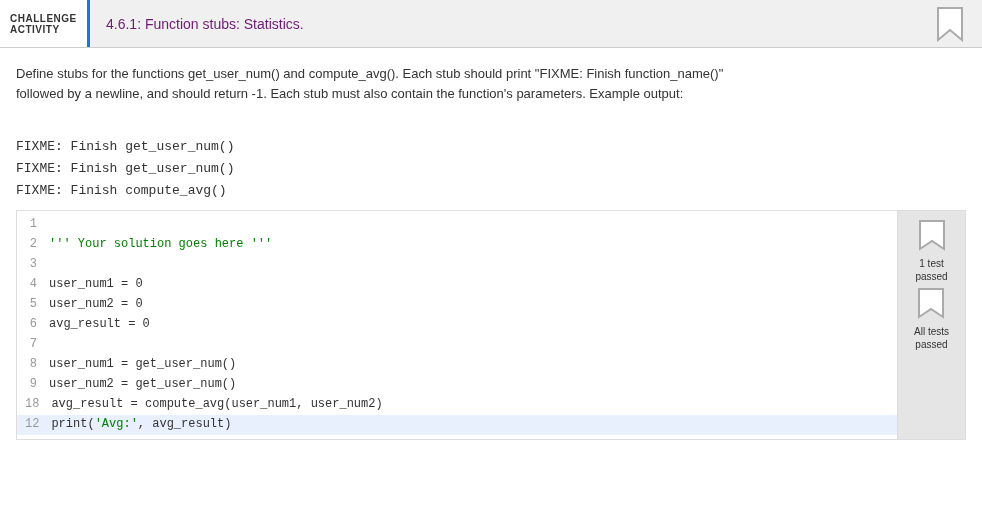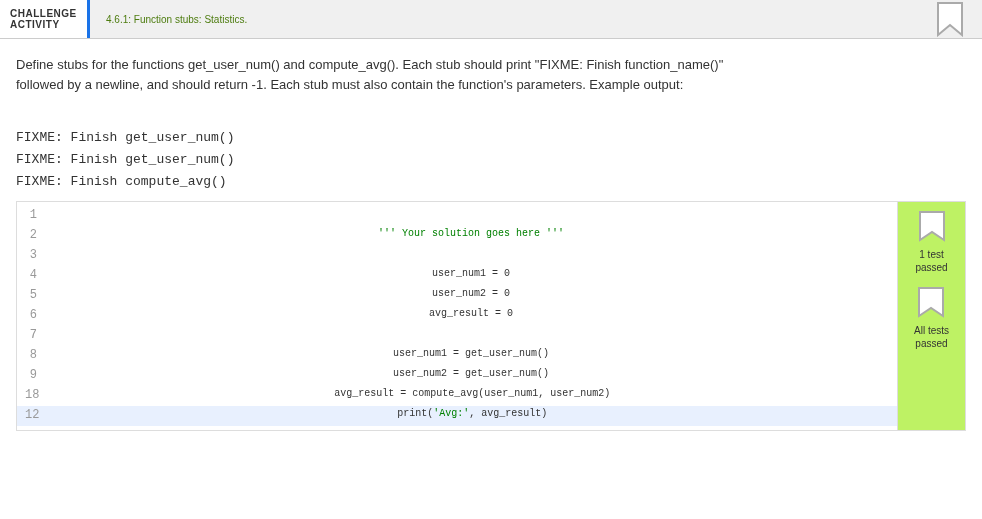--- a/index.html
+++ b/index.html
@@ -5,21 +5,21 @@
     * { box-sizing: border-box; margin: 0; padding: 0; }
     body { font-family: Arial, sans-serif; font-size: 13px; background: #fff; color: #333; width: 982px; min-height: 519px; }
 
     
     .header {
       display: flex;
       align-items: center;
       background: #f0f0f0;
       border-bottom: 1px solid #ccc;
       padding: 0;
-      height: 39px;
+      height: 48px;
     }
     .challenge-badge {
       background: #fff;
       border-right: 3px solid #1a73e8;
       padding: 6px 10px;
       height: 100%;
       display: flex;
       flex-direction: column;
       justify-content: center;
       min-width: 90px;
@@ -31,22 +31,22 @@
       letter-spacing: 0.5px;
     }
     .challenge-badge .bottom-label {
       font-size: 10px;
       font-weight: bold;
       color: #333;
       letter-spacing: 0.5px;
     }
     .header-title {
       padding: 0 16px;
-      font-size: 10px;
-      color: #4d7c0f;
+      font-size: 14px;
+      color: #701a75;
       flex: 1;
     }
     .header-icon {
       margin-right: 16px;
       width: 32px;
       height: 38px;
       display: flex;
       align-items: center;
       justify-content: center;
     }
@@ -103,40 +103,39 @@
       color: #999;
       text-align: right;
       padding: 0 8px 0 8px;
       min-width: 28px;
       user-select: none;
       font-size: 12px;
     }
     .line-content {
       flex: 1;
       padding: 0 4px;
-      font-size: 10px;
+      font-size: 12px;
       white-space: pre;
-      text-align: center;
     }
     .code-line.highlighted {
       background: #e8f0fe;
     }
     
     .c-string { color: #008000; }
 
     
     .test-sidebar {
       width: 68px;
       border-left: 1px solid #ddd;
       display: flex;
       flex-direction: column;
       align-items: center;
       padding: 8px 4px;
-      gap: 12px;
-      background: #bef264;
+      gap: 4px;
+      background: #e5e5e5;
     }
     .test-result {
       display: flex;
       flex-direction: column;
       align-items: center;
       gap: 4px;
     }
     .test-badge {
       width: 28px;
       height: 34px;

